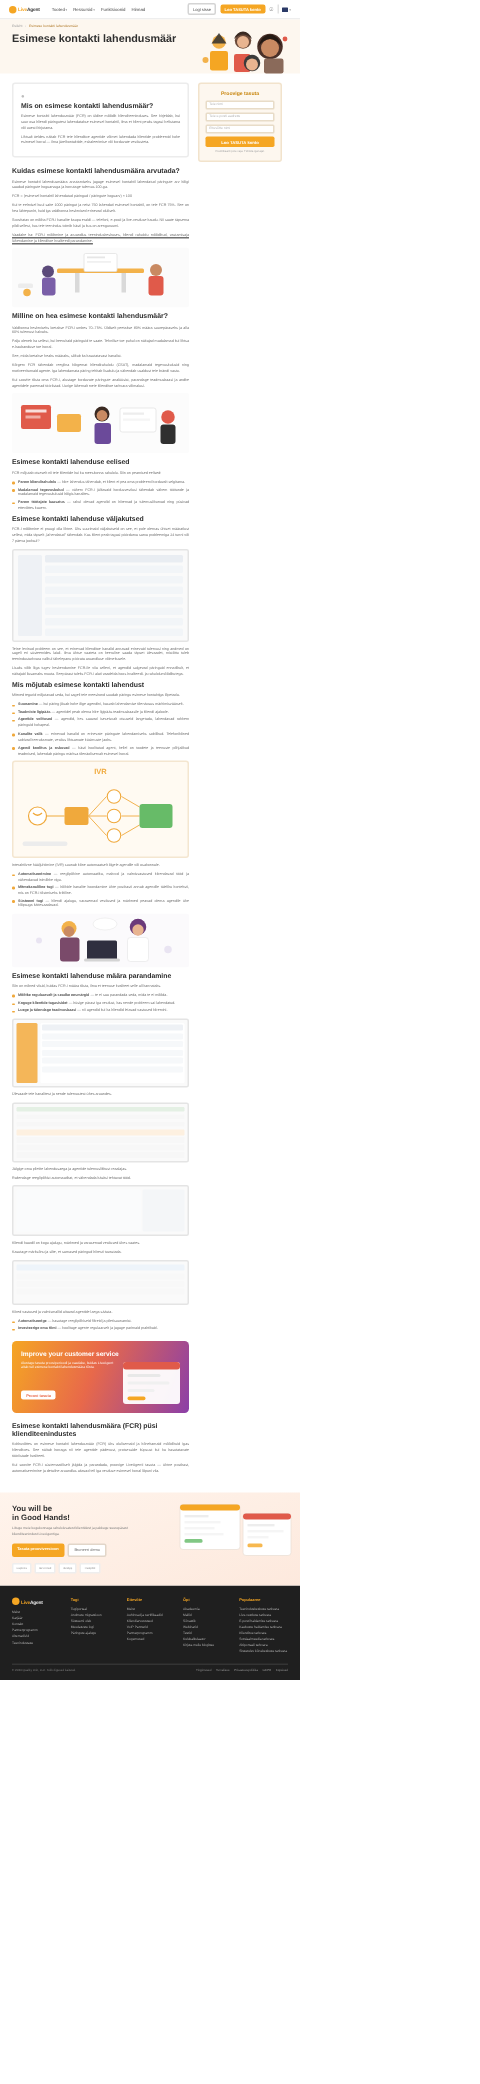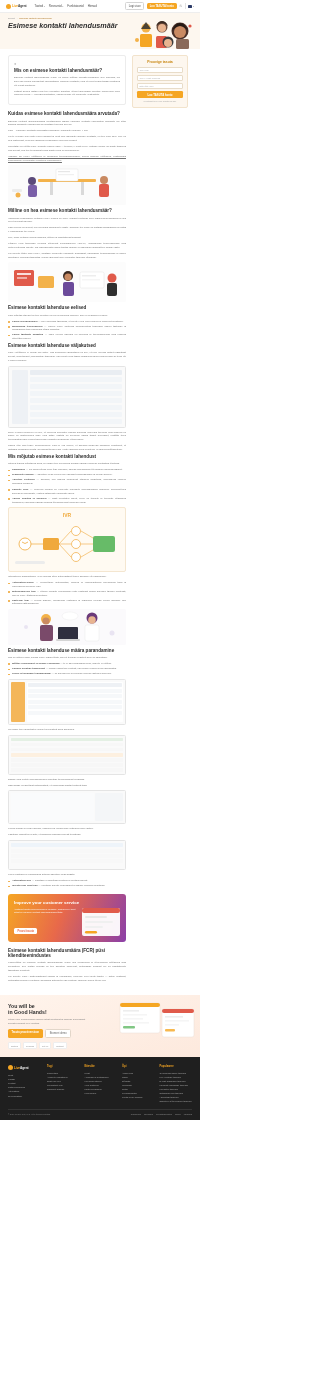--- a/index.html
+++ b/index.html
@@ -44,21 +44,20 @@
   .nav-flag { display:flex; align-items:center; gap:.6px; font-size:2.6px; color:#6a6a6a; }
   .flag-sq { width:4px; height:3px; background:#2b3a67; border-radius:.4px; }
   .nav-divider { width:.4px; height:6px; background:#e2e2e2; }
 
   
   .hero {
     background: #fdf7ef;
     padding: 4px 8px 6px 8px;
     position: relative;
     min-height: 36px;
-    font-style: italic;
   }
   .breadcrumb { font-size: 2.3px; color: #9c9c9c; margin-bottom: 3px; }
   .breadcrumb .sep { margin: 0 1.2px; color: #c4c4c4; }
   .breadcrumb .cur { color: #b07a2a; }
   .hero-title {
     font-size: 7.2px; font-weight: bold; color: #2f2f2f;
     line-height: 1.15; max-width: 120px;
   }
   .hero-art {
     position: absolute; right: 6px; top: 7px;

